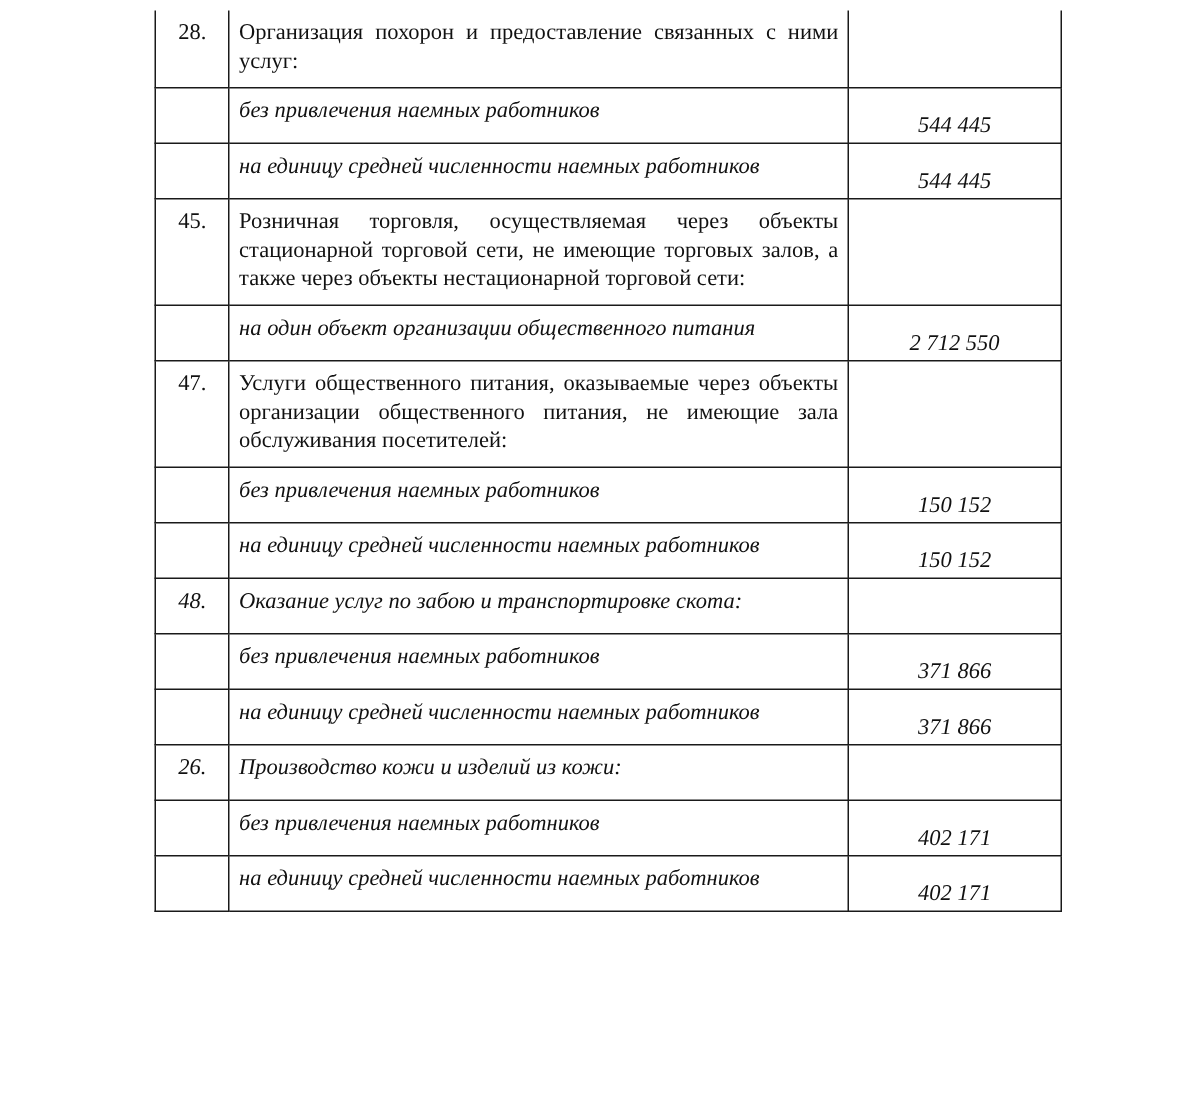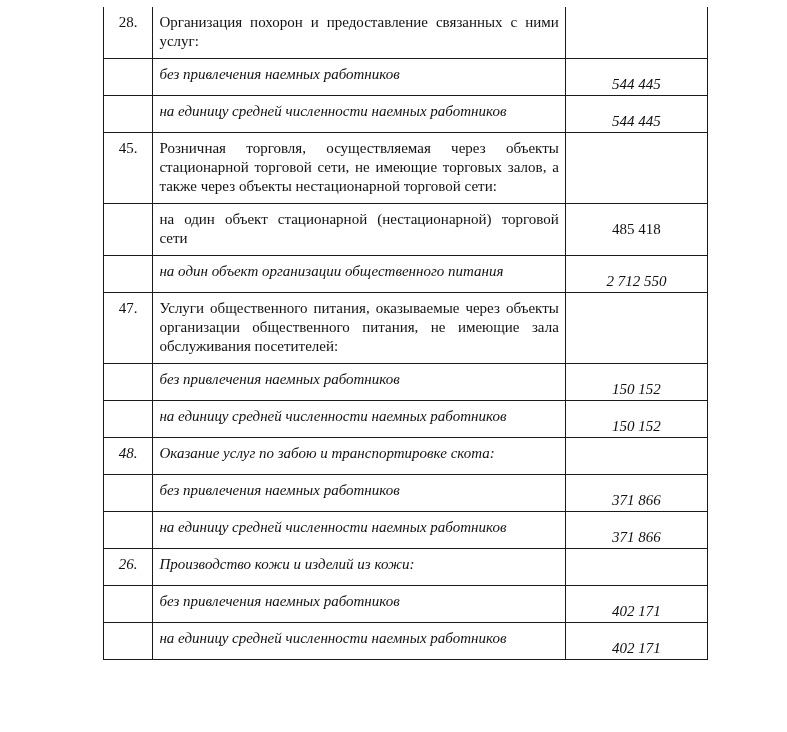--- a/index.html
+++ b/index.html
@@ -35,25 +35,20 @@
       </tr>
       <tr class="sub" style="height:33px">
         <td class="num"></td>
         <td class="name">на единицу средней численности наемных работников</td>
         <td class="val">544 445</td>
       </tr>
       <tr style="height:69px">
         <td class="num">45.</td>
         <td class="name">Розничная торговля, осуществляемая через объекты стационарной торговой сети, не имеющие торговых залов, а также через объекты нестационарной торговой сети:</td>
         <td class="val"></td>
-      </tr>
-      <tr style="height:50px">
-        <td class="num"></td>
-        <td class="name">на один объект стационарной (нестационарной) торговой сети</td>
-        <td class="val">485 418</td>
       </tr>
       <tr class="sub" style="height:34px">
         <td class="num"></td>
         <td class="name">на один объект организации общественного питания</td>
         <td class="val">2 712 550</td>
       </tr>
       <tr style="height:69px">
         <td class="num">47.</td>
         <td class="name">Услуги общественного питания, оказываемые через объекты организации общественного питания, не имеющие зала обслуживания посетителей:</td>
         <td class="val"></td>

